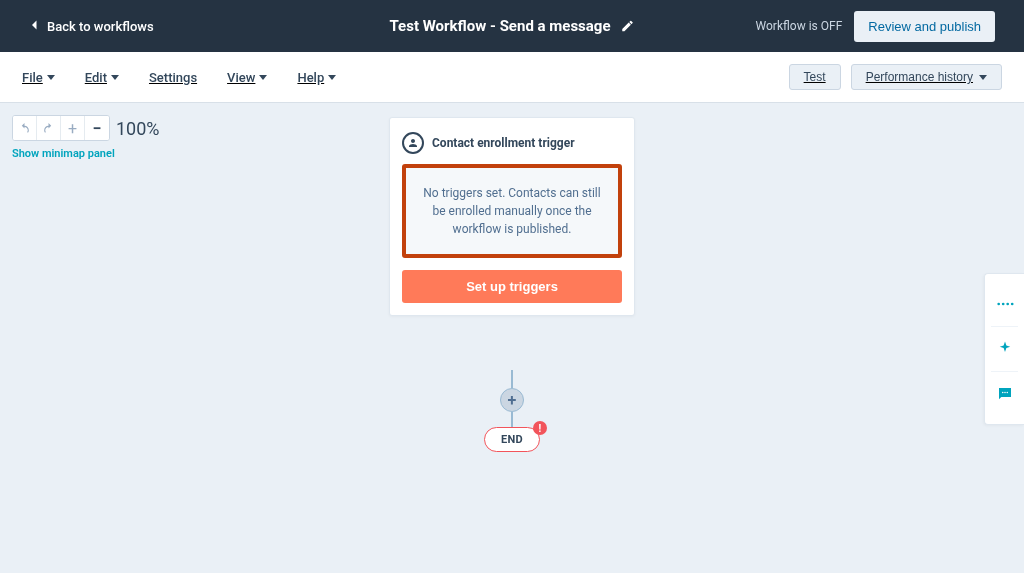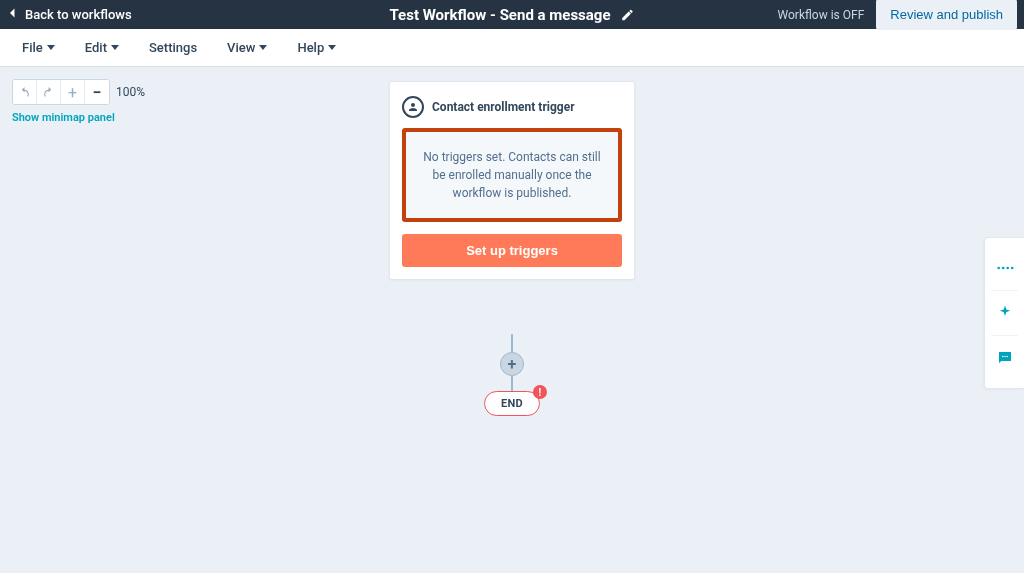--- a/index.html
+++ b/index.html
@@ -1,42 +1,42 @@
 <!DOCTYPE html>
 <html><head>
 <meta charset="utf-8">
 <style>
   * { box-sizing: border-box; margin: 0; padding: 0; }
   html, body { width: 1024px; height: 573px; font-family: -apple-system, BlinkMacSystemFont, "Segoe UI", Roboto, Helvetica, Arial, sans-serif; background: #eaf0f6; overflow: hidden; }
   
-  .topbar { height: 29px; background: #253342; color: #fff; display: flex; align-items: center; padding: 0 7px; position: relative; }
+  .topbar { height: 52px; background: #253342; color: #fff; display: flex; align-items: center; padding: 0 29px; position: relative; }
   .back-link { display: flex; align-items: center; gap: 6px; font-size: 13px; font-weight: 500; cursor: pointer; }
   .back-link svg { width: 12px; height: 12px; fill: #fff; }
   .title-wrap { position: absolute; left: 50%; transform: translateX(-50%); display: flex; align-items: center; gap: 10px; }
   .title-text { font-weight: 700; font-size: 15px; color: #fff; }
   .edit-pencil svg { width: 14px; height: 14px; fill: #fff; }
   .edit-pencil { cursor: pointer; display:flex; }
   .top-right { margin-left: auto; display: flex; align-items: center; gap: 12px; }
   .off-label { font-size: 12px; color: #cbd6e2; }
   .publish-btn { background: #eaf0f6; color: #0369a1; border: none; border-radius: 3px; padding: 8px 14px; font-size: 13px; font-weight: 500; cursor: default; }
   
-  .menubar { height: 38px; background: #fff; border-bottom: 1px solid #d8e0e8; display: flex; align-items: center; padding: 16px 22px; }
+  .menubar { height: 51px; background: #fff; border-bottom: 1px solid #d8e0e8; display: flex; align-items: center; padding: 16px 22px; text-decoration: underline; }
   .menu-left { display: flex; gap: 30px; }
   .menu-item { display: flex; align-items: center; gap: 4px; font-size: 13px; color: #33475b; cursor: pointer; font-weight: 500; }
   .caret-down { width: 0; height: 0; border-left: 4px solid transparent; border-right: 4px solid transparent; border-top: 5px solid #33475b; }
   .menu-right { margin-left: auto; display: flex; gap: 10px; }
   .btn-secondary { background: #eaf0f6; border: 1px solid #cbd6e2; color: #33475b; border-radius: 3px; padding: 5px 14px; font-size: 12px; cursor: pointer; display: flex; align-items: center; gap: 6px; }
   
   .canvas { position: relative; width: 100%; height: calc(100% - 74px); }
   .toolbar-zoom { position: absolute; top: 12px; left: 12px; display: flex; align-items: center; gap: 6px; }
   .zoom-btns { display: flex; border: 1px solid #cbd6e2; border-radius: 3px; overflow: hidden; background: #fff; }
   .zoom-btn { width: 24px; height: 24px; display: flex; align-items: center; justify-content: center; background: #fff; border-right: 1px solid #e5ebf0; cursor: pointer; color: #7c98b6; }
   .zoom-btn:last-child { border-right: none; }
   .zoom-btn.minus { font-weight: 700; color: #33475b; }
-  .zoom-label { font-size: 12px; color: #33475b; }
+  .zoom-label { font-size: 18px; color: #33475b; }
   .show-minimap { position: absolute; top: 44px; left: 12px; color: #00a4bd; font-size: 11px; font-weight: 600; cursor: pointer; }
   
   .card { position: absolute; top: 14px; left: 50%; transform: translateX(-50%); width: 246px; background: #fff; border: 1px solid #dfe7ef; border-radius: 3px; box-shadow: 0 1px 3px rgba(0,0,0,0.04); }
   .card-inner { padding: 14px 12px 12px; }
   .card-head { display: flex; align-items: center; gap: 8px; margin-bottom: 10px; }
   .head-icon { width: 22px; height: 22px; border-radius: 50%; border: 2px solid #33475b; display: flex; align-items: center; justify-content: center; }
   .head-icon svg { width: 12px; height: 12px; fill: #33475b; }
   .head-title { font-size: 12px; font-weight: 700; color: #33475b; }
   .card-desc { font-size: 12px; color: #33475b; line-height: 1.45; margin-bottom: 12px; }
   .empty-box { background: #f5f8fa; border: 4px solid #c2410c; border-radius: 3px; padding: 16px 10px; text-align: center; font-size: 12px; color: #516f90; margin-bottom: 12px; line-height: 1.5; }
@@ -100,20 +100,29 @@
       </div>
     <div class="menu-item">
         <span>View</span>
         <span class="caret-down"></span>
       </div>
     <div class="menu-item">
         <span>Help</span>
         <span class="caret-down"></span>
       </div>
   </div>
+  <div class="menu-right">
+    <button class="btn-secondary">
+        <span>Test</span>
+      </button>
+    <button class="btn-secondary">
+        <span>Performance history</span>
+        <span class="caret-down"></span>
+      </button>
+  </div>
 </div>
 
 <div class="canvas">
   <div class="toolbar-zoom">
     <div class="zoom-btns">
       <div class="zoom-btn">
           <svg viewBox="0 0 24 24" width="13" height="13">
             <path fill="#99acc2" d="M12 5V2L7 7l5 5V9c3.31 0 6 2.69 6 6 0 1.3-.42 2.5-1.13 3.48l1.46 1.46A7.96 7.96 0 0 0 20 15c0-4.42-3.58-8-8-8z"></path>
           </svg>
         </div>

